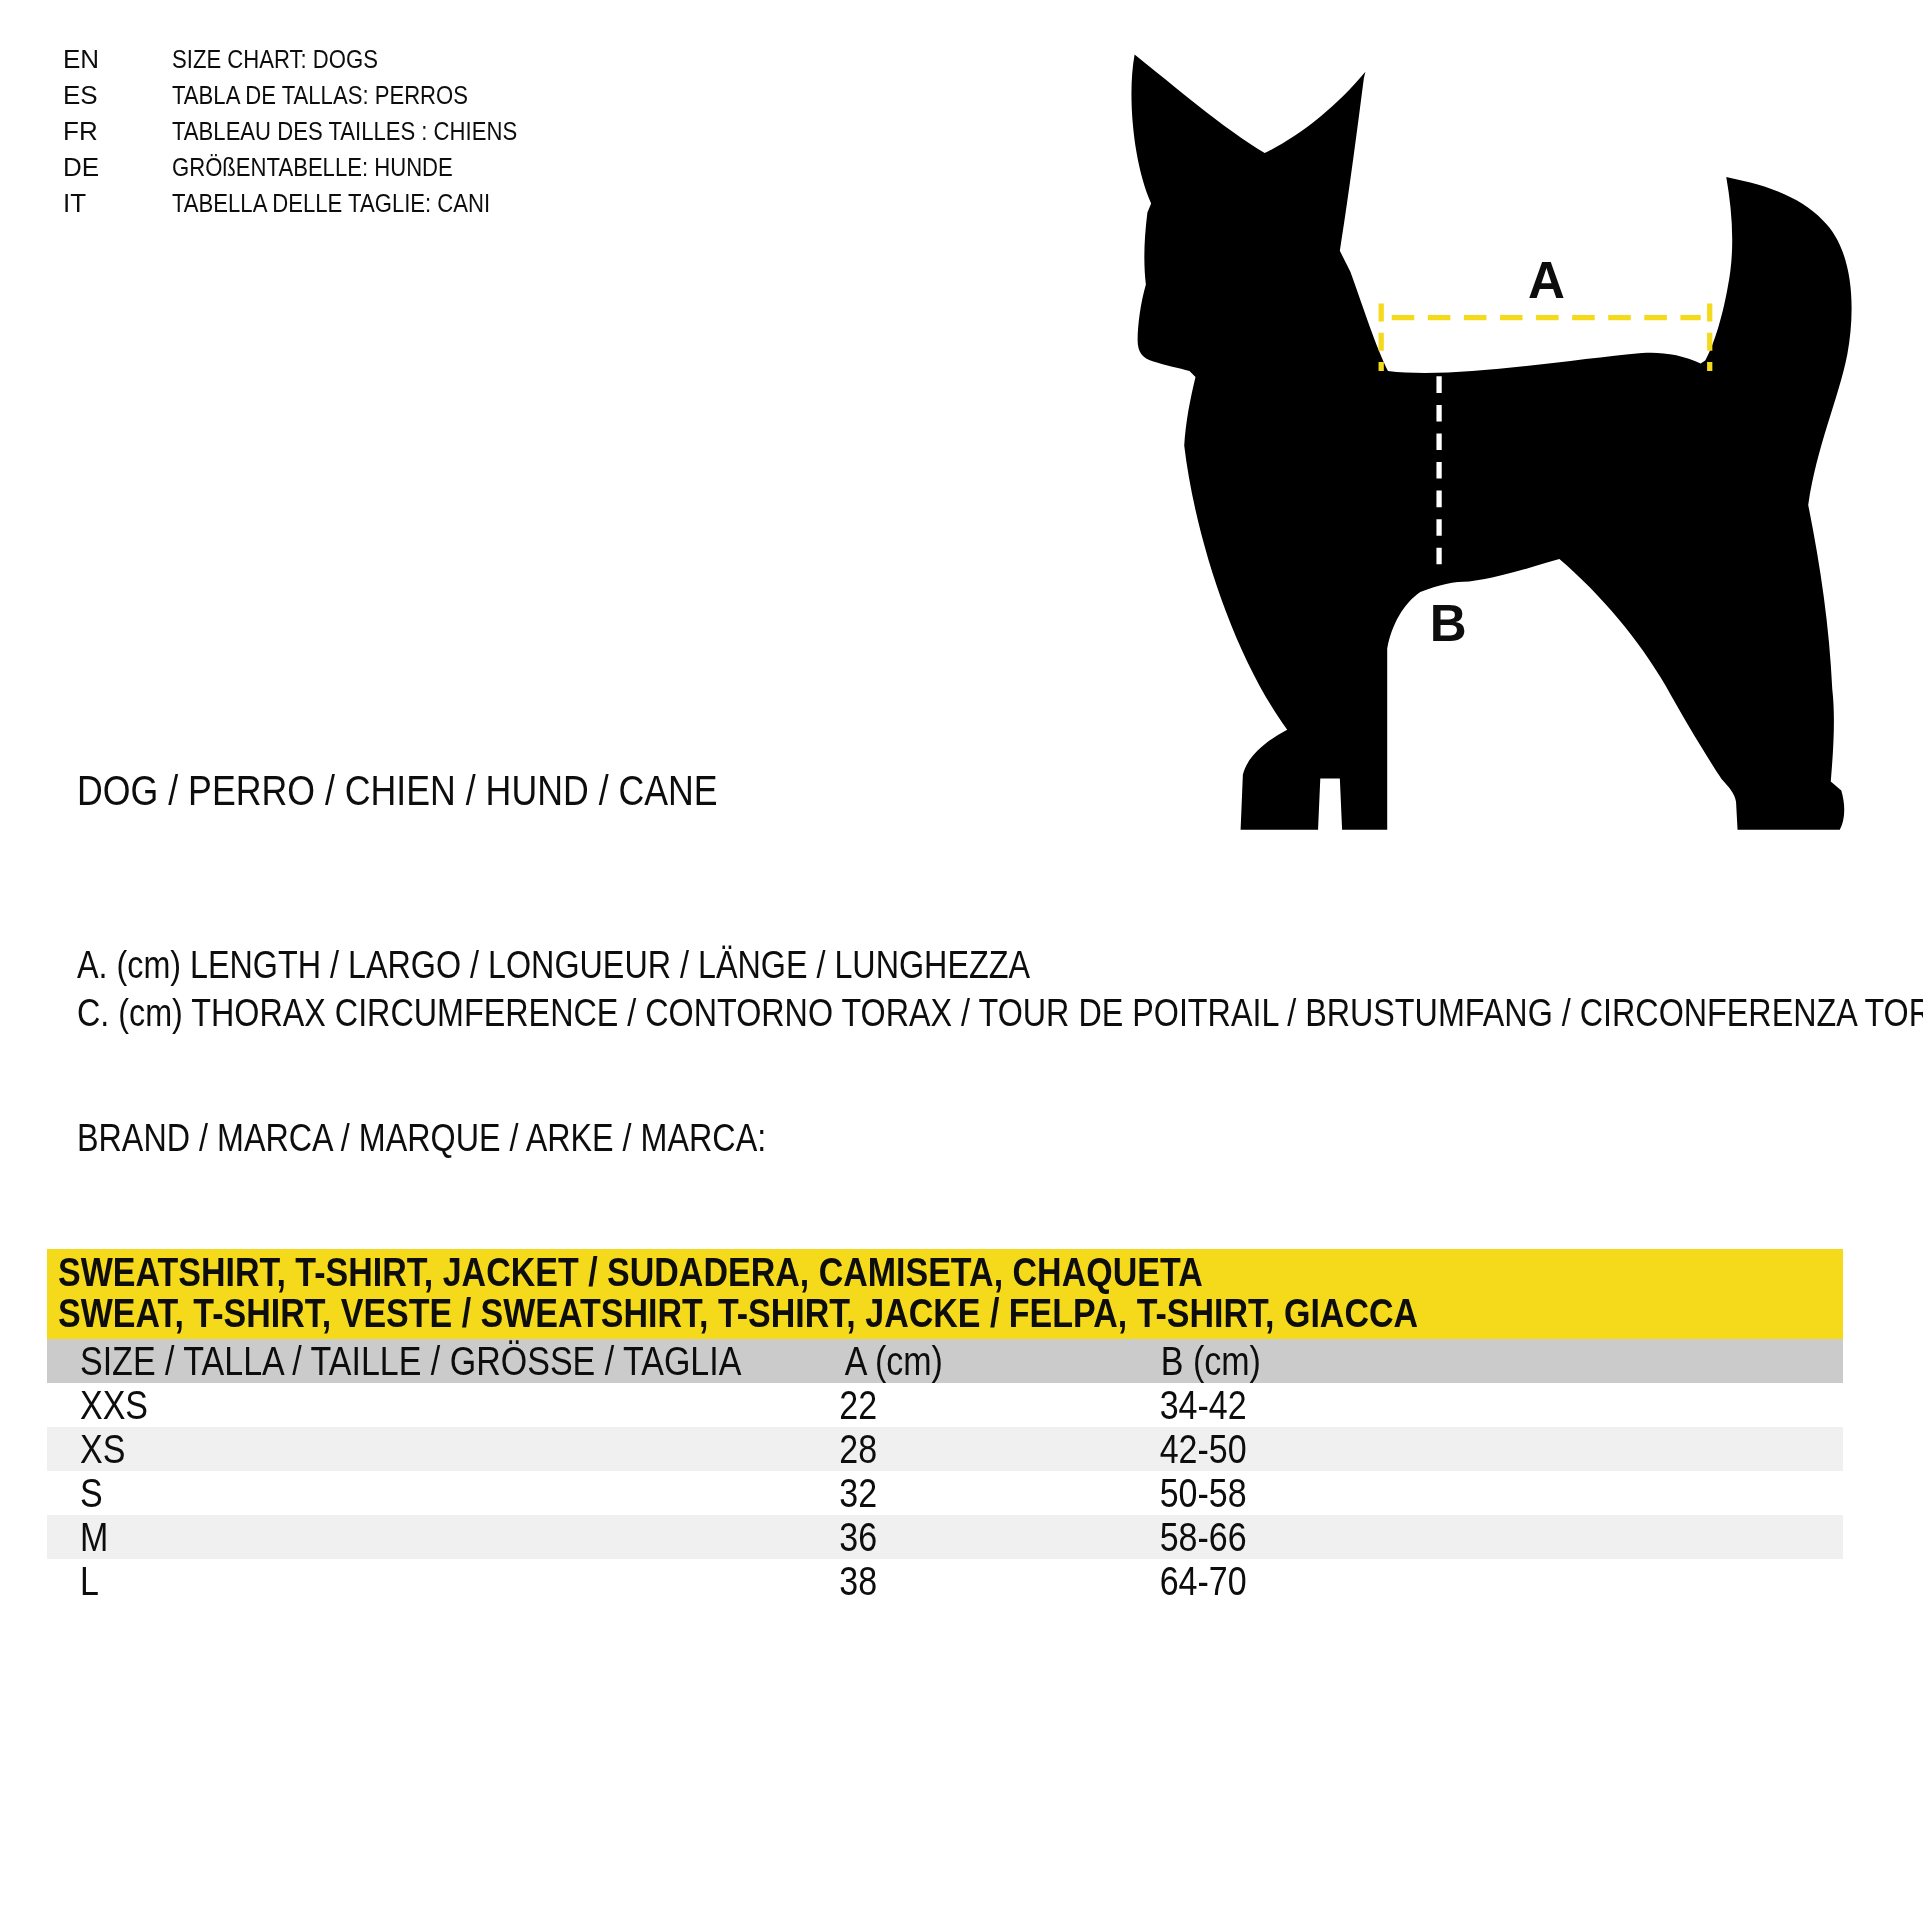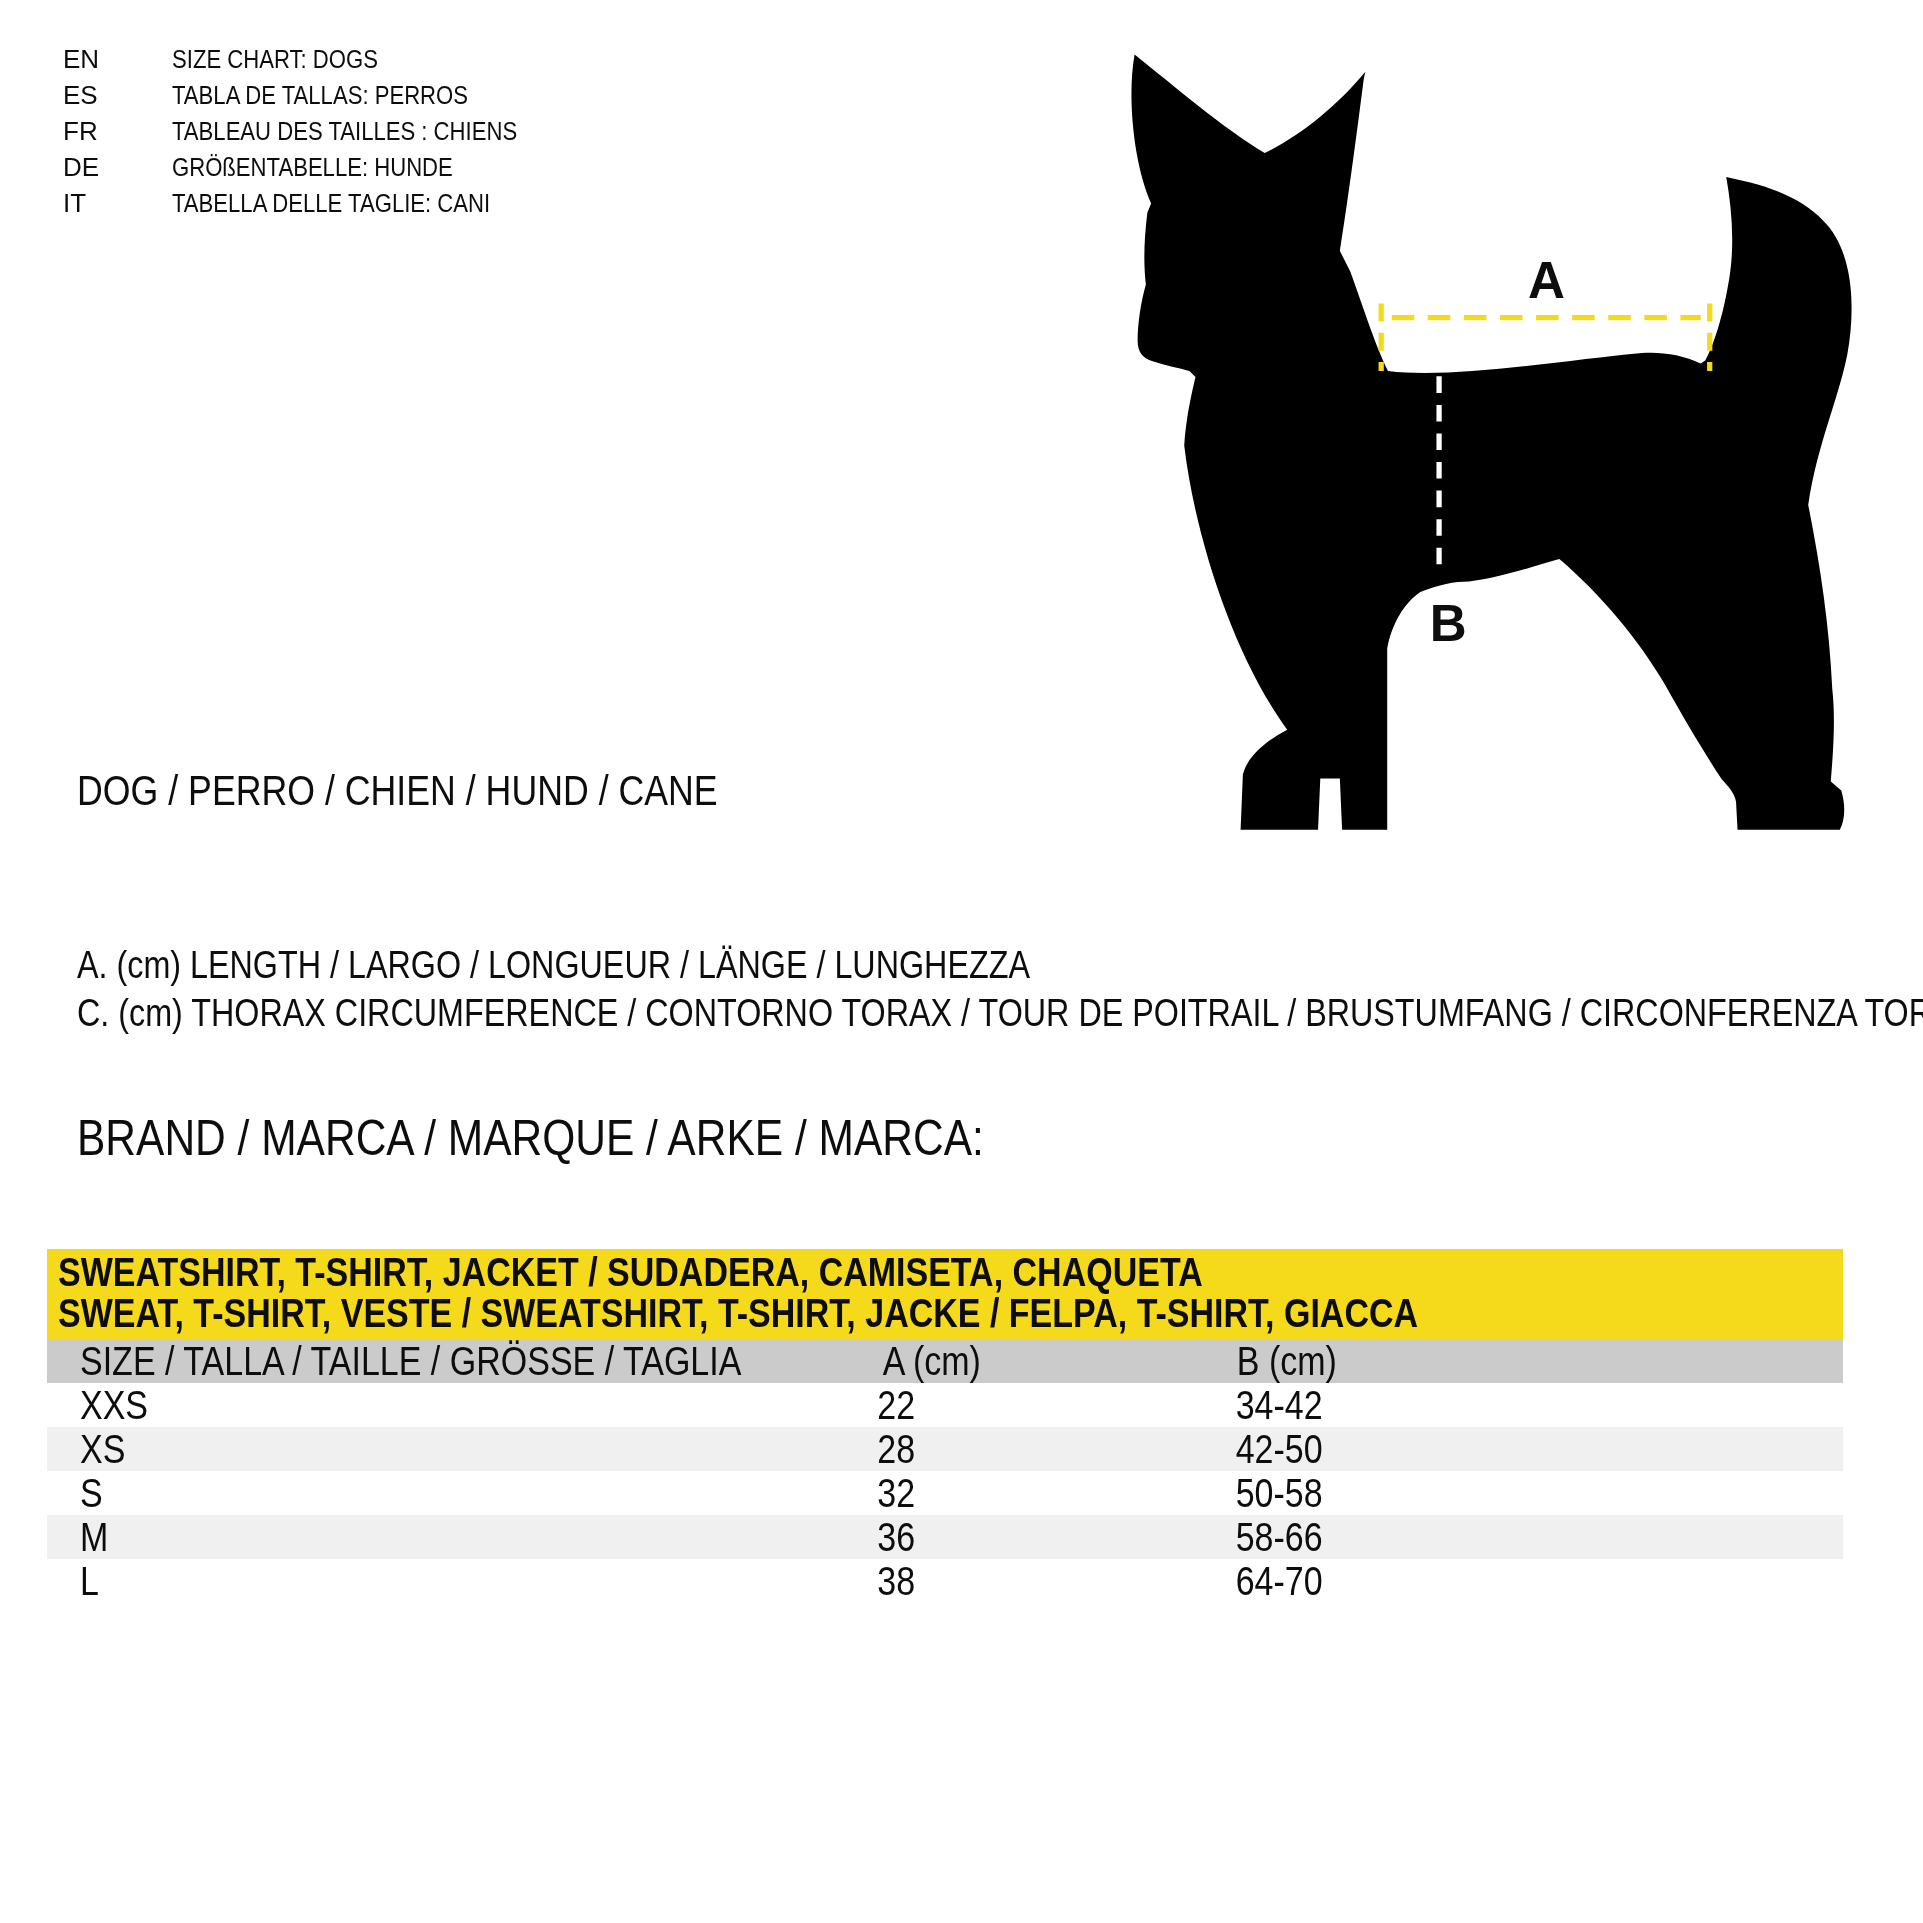--- a/index.html
+++ b/index.html
@@ -33,28 +33,28 @@
   .dog-fig{position:absolute;left:1112px;top:22.5px;margin:0;width:797px;height:842px;}
   .dog-fig svg{display:block;}
   .dog-fig .dog{fill:var(--silhouette);}
   .dog-fig .tick{stroke:var(--accent-yellow);stroke-width:7;stroke-dasharray:24 15;fill:none;}
   .dog-fig .dashA{stroke:var(--accent-yellow);stroke-width:7;stroke-dasharray:30 18;fill:none;}
   .dog-fig .dashB{stroke:#ffffff;stroke-width:7;stroke-dasharray:22 16;fill:none;}
   .dog-fig .marker{font:700 68px "Liberation Sans","DejaVu Sans",sans-serif;fill:var(--ink);text-anchor:middle;}
 
   .caption{position:absolute;left:77px;top:773px;font-size:42px;line-height:36px;}
   .legend{position:absolute;left:77px;top:941px;font-size:38px;line-height:48px;}
-  .brand{position:absolute;left:77px;top:1120px;font-size:50px;line-height:36px;}
+  .brand{position:absolute;left:77px;top:1120px;font-size:38px;line-height:36px;}
 
   
   .size-table{position:absolute;left:47px;top:1249px;width:1796px;font-size:40px;}
   .banner{background:var(--banner-yellow);padding:3px 0 4.5px 10.5px;font-weight:700;line-height:41px;}
   .thead,.trow{
     display:grid;grid-template-columns:789px 316px 323px 1fr;
-    height:44px;align-items:center;gap:38px;
+    height:44px;align-items:center;
   }
   .thead{background:var(--header-gray);}
   .trow:nth-child(even){background:var(--stripe-gray);} 
   .c1{padding-left:33px;text-align:left;}
   .c2,.c3{}
 </style>
 </head>
 <body>
 
 <div class="canvas">

